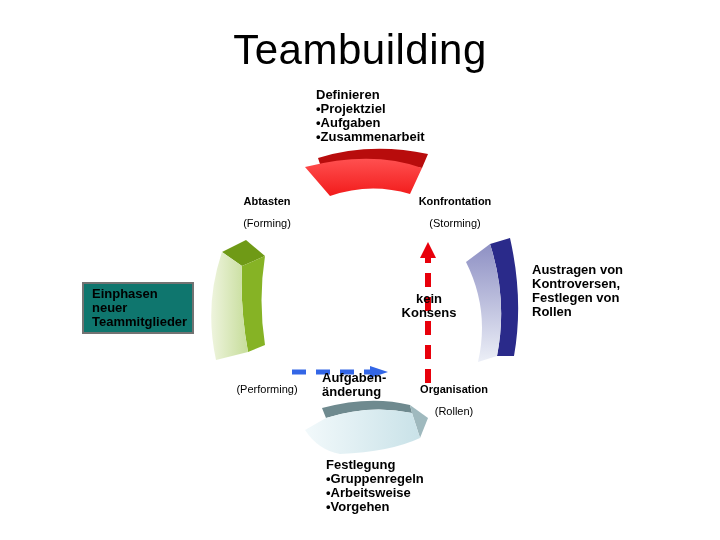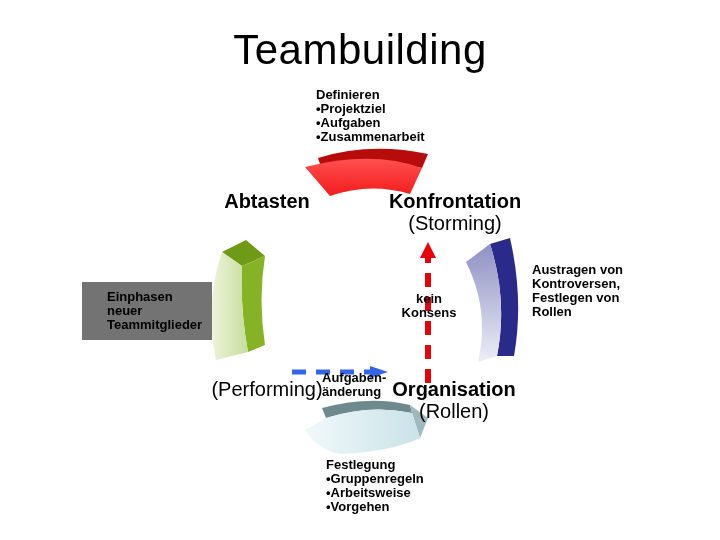--- a/index.html
+++ b/index.html
@@ -1,25 +1,25 @@
 <!DOCTYPE html>
 <html><head>
   <meta charset="utf-8">
   <style>
     html, body { margin: 0; padding: 0; background: #ffffff; }
     body { width: 720px; height: 540px; position: relative; overflow: hidden; font-family: "Liberation Sans", sans-serif; color: #000; }
     .abs { position: absolute; }
     #title { left: 0; width: 720px; top: 26px; text-align: center; font-size: 42px; font-family: "Liberation Sans", sans-serif; letter-spacing: 0.5px; }
     .note { font-size: 13px; font-weight: bold; line-height: 14px; font-family: "Liberation Sans", sans-serif; }
     .note div { white-space: nowrap; }
-    .phase { text-align: center; font-size: 20px; line-height: 22px; }
+    .phase { text-align: center; font-size: 11px; line-height: 22px; }
     .phase .de { font-weight: bold; }
     .phase .en { font-weight: normal; }
     #diagram { left: 0; top: 0; }
-    #einphasen { left: 82px; top: 282px; width: 100px; padding: 3px 0 3px 20px; background: #737373; border: 5px solid #737373; }
+    #einphasen { left: 82px; top: 282px; width: 100px; padding: 3px 0 3px 8px; background: #0f766e; border: 2px solid #737373; }
   </style>
 </head>
 <body>
 
 <div id="title" class="abs">Teambuilding</div>
 
 <svg id="diagram" class="abs" width="720" height="540" viewBox="0 0 720 540">
   <defs>
     <linearGradient id="gTop" x1="0" y1="0" x2="0" y2="1">
       <stop offset="0" stop-color="#ff5050"></stop>
@@ -74,20 +74,21 @@
 
 <div class="abs note" style="left:316px; top:88px;">
   <div>Definieren</div>
   <div>•Projektziel</div>
   <div>•Aufgaben</div>
   <div>•Zusammenarbeit</div>
 </div>
 
 <div class="abs phase" style="left:200px; top:190px; width:134px;">
   <div class="de">Abtasten</div>
+  <div class="en">(Forming)</div>
 </div>
 <div class="abs phase" style="left:380px; top:190px; width:150px;">
   <div class="de">Konfrontation</div>
   <div class="en">(Storming)</div>
 </div>
 <div class="abs phase" style="left:200px; top:378px; width:134px;">
   <div class="en">(Performing)</div>
 </div>
 <div class="abs phase" style="left:384px; top:378px; width:140px;">
   <div class="de">Organisation</div>

